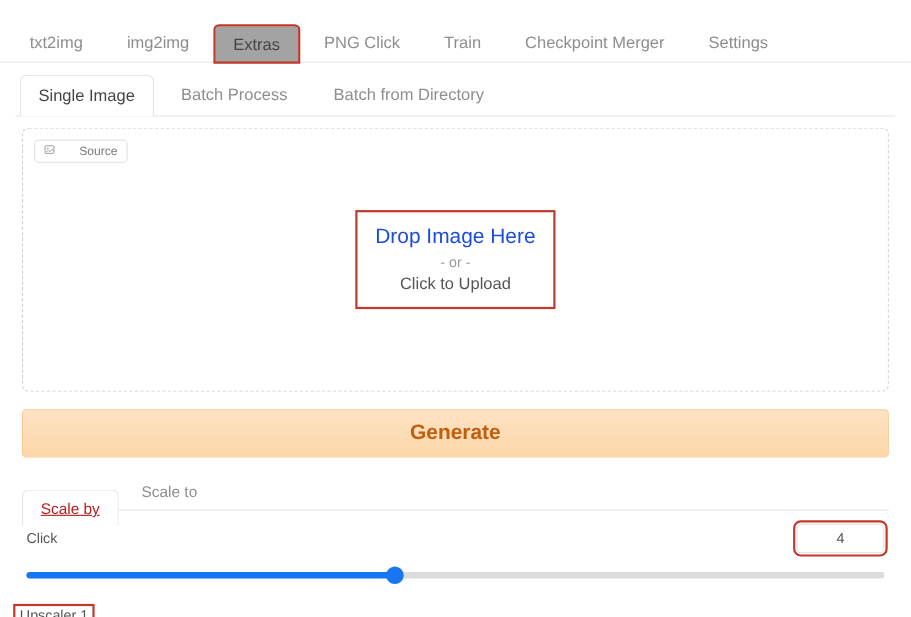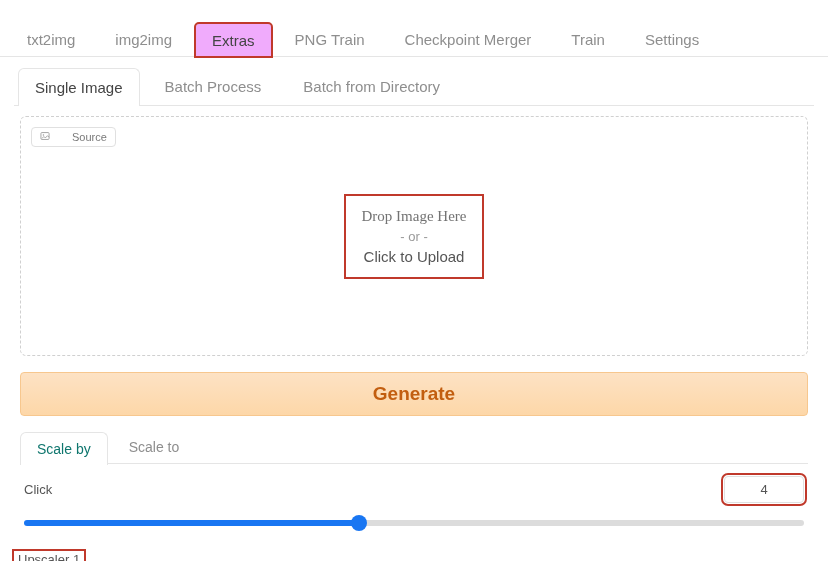--- a/index.html
+++ b/index.html
@@ -25,21 +25,21 @@
     cursor: pointer;
     border: 1px solid transparent;
     border-bottom: none;
     border-radius: 4px 4px 0 0;
     position: relative;
     font-size: 15px;
   }
   .top-tab.active {
     color: #444;
     border-color: #e5e5e5;
-    background: #f0abfc;
+    background: #a3a3a3;
     top: 1px;
   }
   .highlight-box {
     outline: 2px solid #c0392b;
     outline-offset: -1px;
   }
   .content {
     padding: 10px 14px 0 14px;
   }
   .sub-tabs {
@@ -91,21 +91,21 @@
     align-items: center;
     gap: 22px;
     background: #fff;
   }
   .source-badge svg { width: 10px; height: 10px; }
   .dz-center {
     text-align: center;
     padding: 10px 14px;
   }
   .dz-center.highlight-box { outline-offset: 2px; }
-  .dz-line1 { color: #737373; font-size: 15px; margin-bottom: 4px; font-family: Liberation Serif, serif; }
+  .dz-line1 { color: #1d4ed8; font-size: 19px; margin-bottom: 4px; }
   .dz-or    { color: #999; font-size: 13px; margin-bottom: 4px; }
   .dz-line2 { color: #555; font-size: 15px; }
   .generate-btn {
     margin: 16px 6px 0 6px;
     background: linear-gradient(#fde2c4, #fdd7a8);
     border: 1px solid #f7c78e;
     border-radius: 4px;
     text-align: center;
     padding: 10px 0;
     color: #c25e10;
@@ -123,24 +123,25 @@
     padding: 8px 16px;
     color: #8e8e8e;
     cursor: pointer;
     border: 1px solid transparent;
     border-bottom: none;
     border-radius: 6px 6px 0 0;
     position: relative;
     font-size: 14px;
   }
   .scale-tab.active {
-    color: #0f766e;
+    color: #b91c1c;
     border-color: #e5e5e5;
     background: #fff;
-    top: 2px;
+    top: 15px;
+    text-decoration: underline;
   }
   .resize-row {
     display: flex;
     align-items: center;
     justify-content: space-between;
     margin: 12px 10px 0 10px;
   }
   .resize-label { color: #555; font-size: 13px; }
   .resize-value {
     width: 80px;
@@ -188,23 +189,23 @@
   }
   .upscaler-label.highlight-box { outline-offset: 0; }
 </style>
 </head>
 <body>
 
 <div class="top-tabs">
   <div class="top-tab">txt2img</div>
   <div class="top-tab">img2img</div>
   <div class="top-tab active highlight-box">Extras</div>
-  <div class="top-tab">PNG Train</div>
+  <div class="top-tab">PNG Click</div>
+  <div class="top-tab">Train</div>
   <div class="top-tab">Checkpoint Merger</div>
-  <div class="top-tab">Train</div>
   <div class="top-tab">Settings</div>
 </div>
 
 <div class="content">
 
   <div class="sub-tabs">
     <div class="sub-tab active">Single Image</div>
     <div class="sub-tab">Batch Process</div>
     <div class="sub-tab">Batch from Directory</div>
   </div>

